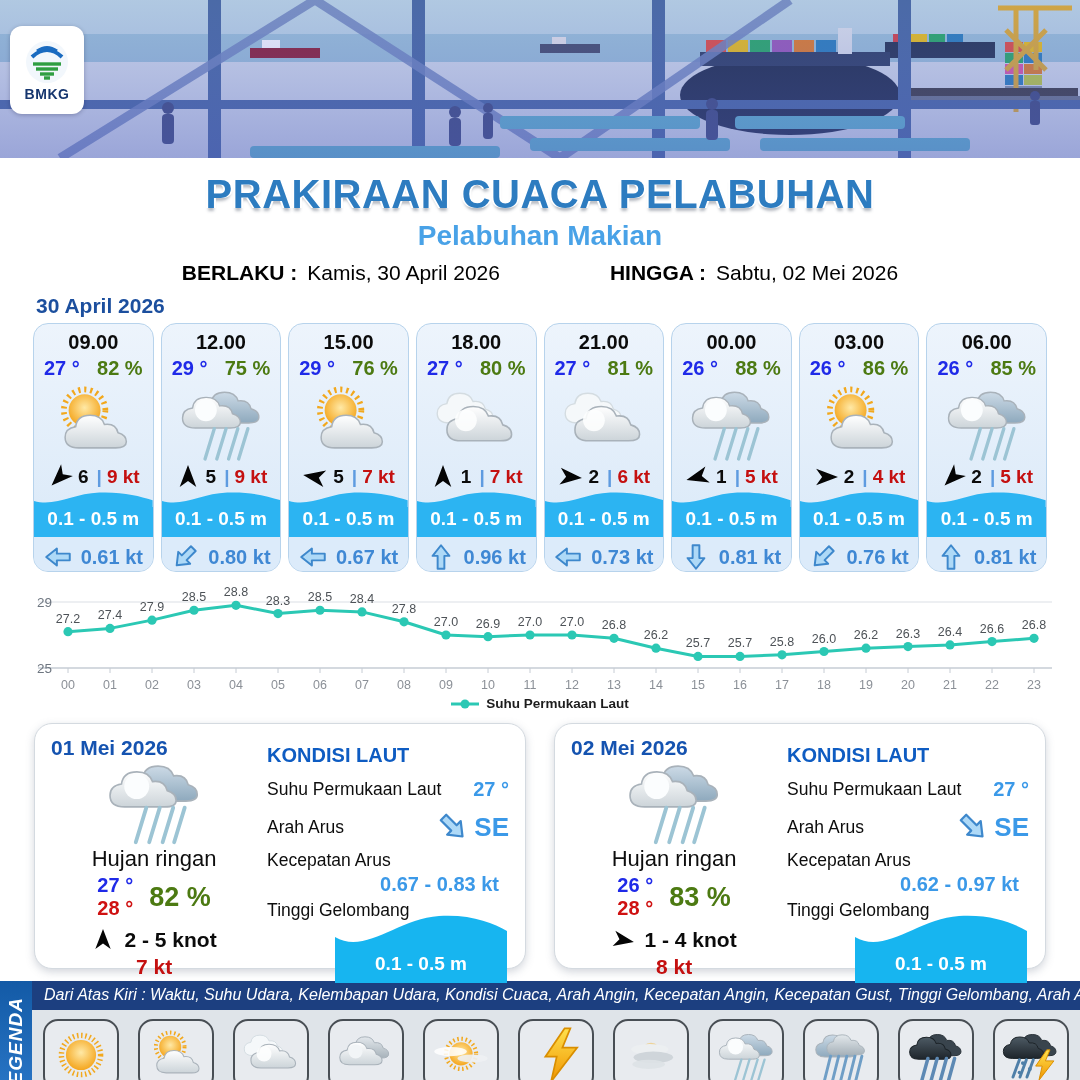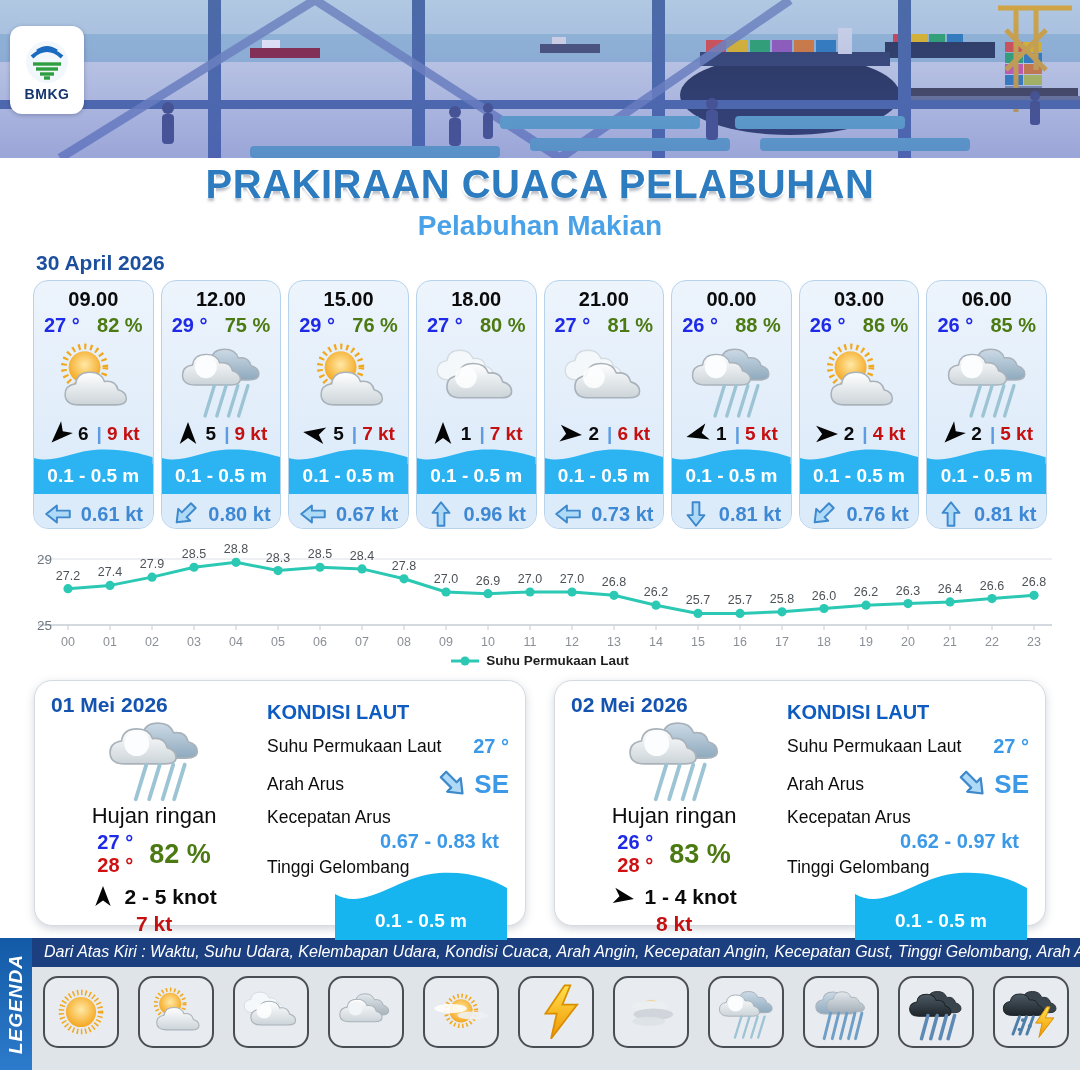--- a/index.html
+++ b/index.html
@@ -7,21 +7,21 @@
   
   .hdr{position:relative;height:158px;background:#c3d9e5;overflow:hidden}
   .hdr .scene{position:absolute;inset:0;width:100%;height:100%}
   .logo{position:absolute;left:10px;top:26px;width:74px;height:88px;background:#fff;border-radius:12px;display:flex;flex-direction:column;align-items:center;justify-content:center;gap:1px;box-shadow:0 1px 4px rgba(0,0,40,.25)}
   .logo .lg-txt{font-size:14px;font-weight:bold;color:#15356e;letter-spacing:.5px}
   .htext{position:absolute;left:102px;top:24px;color:#fff;text-shadow:0 1px 3px rgba(10,20,70,.45)}
   .h-agency{font-size:19px;font-weight:bold;letter-spacing:.3px}
   .h-station{font-size:33px;font-weight:bold;margin:3px 0 4px}
   .h-addr{font-size:19px}
   
-  .titleblock{text-align:center;padding-top:4px}
+  .titleblock{text-align:center;padding-top:14px}
   .main-title{margin:0;font-size:40px;font-weight:900;color:#2d7cc0;letter-spacing:.5px;
     text-shadow:-2px 0 #fff,2px 0 #fff,0 -2px #fff,0 3px 3px rgba(50,60,80,.35)}
   .port-title{margin:3px 0 9px;font-size:28px;font-weight:800;color:#49a2e7}
   .validity{display:flex;justify-content:center;gap:110px;font-size:21px;color:#000}
   .validity .pair{display:flex;gap:10px;align-items:baseline}
   .validity .lbl{font-weight:800}
   .datelabel{color:#1c4f9e;font-weight:800;font-size:21px;margin:9px 0 5px 36px}
   
   .cards{display:flex;gap:7px;padding:0 33px}
   .card{flex:1;min-width:0;background:linear-gradient(#edf4fc,#d8e8f8);border:1.5px solid #b7d3ec;border-radius:15px;overflow:hidden;display:flex;flex-direction:column;height:247px}
@@ -212,20 +212,30 @@
           <line x1="20" y1="39" x2="26" y2="39"></line>
       </g>
     </svg>
     <span class="lg-txt">BMKG</span>
   </div>
 </header>
 
 <section class="titleblock">
   <h1 class="main-title">PRAKIRAAN CUACA PELABUHAN</h1>
   <h2 class="port-title">Pelabuhan Makian</h2>
+  <div class="validity">
+    <span class="pair">
+        <span class="lbl">BERLAKU :</span>
+        <span>Kamis, 30 April 2026</span>
+      </span>
+    <span class="pair">
+        <span class="lbl">HINGGA :</span>
+        <span>Sabtu, 02 Mei 2026</span>
+      </span>
+  </div>
 </section>
 
 <div class="datelabel">30 April 2026</div>
 
 <div class="cards" id="cards">
     <div class="card">
     <div class="c-time">09.00</div>
     <div class="c-th">
       <span class="c-temp">27 °</span>
       <span class="c-hum">82 %</span>

